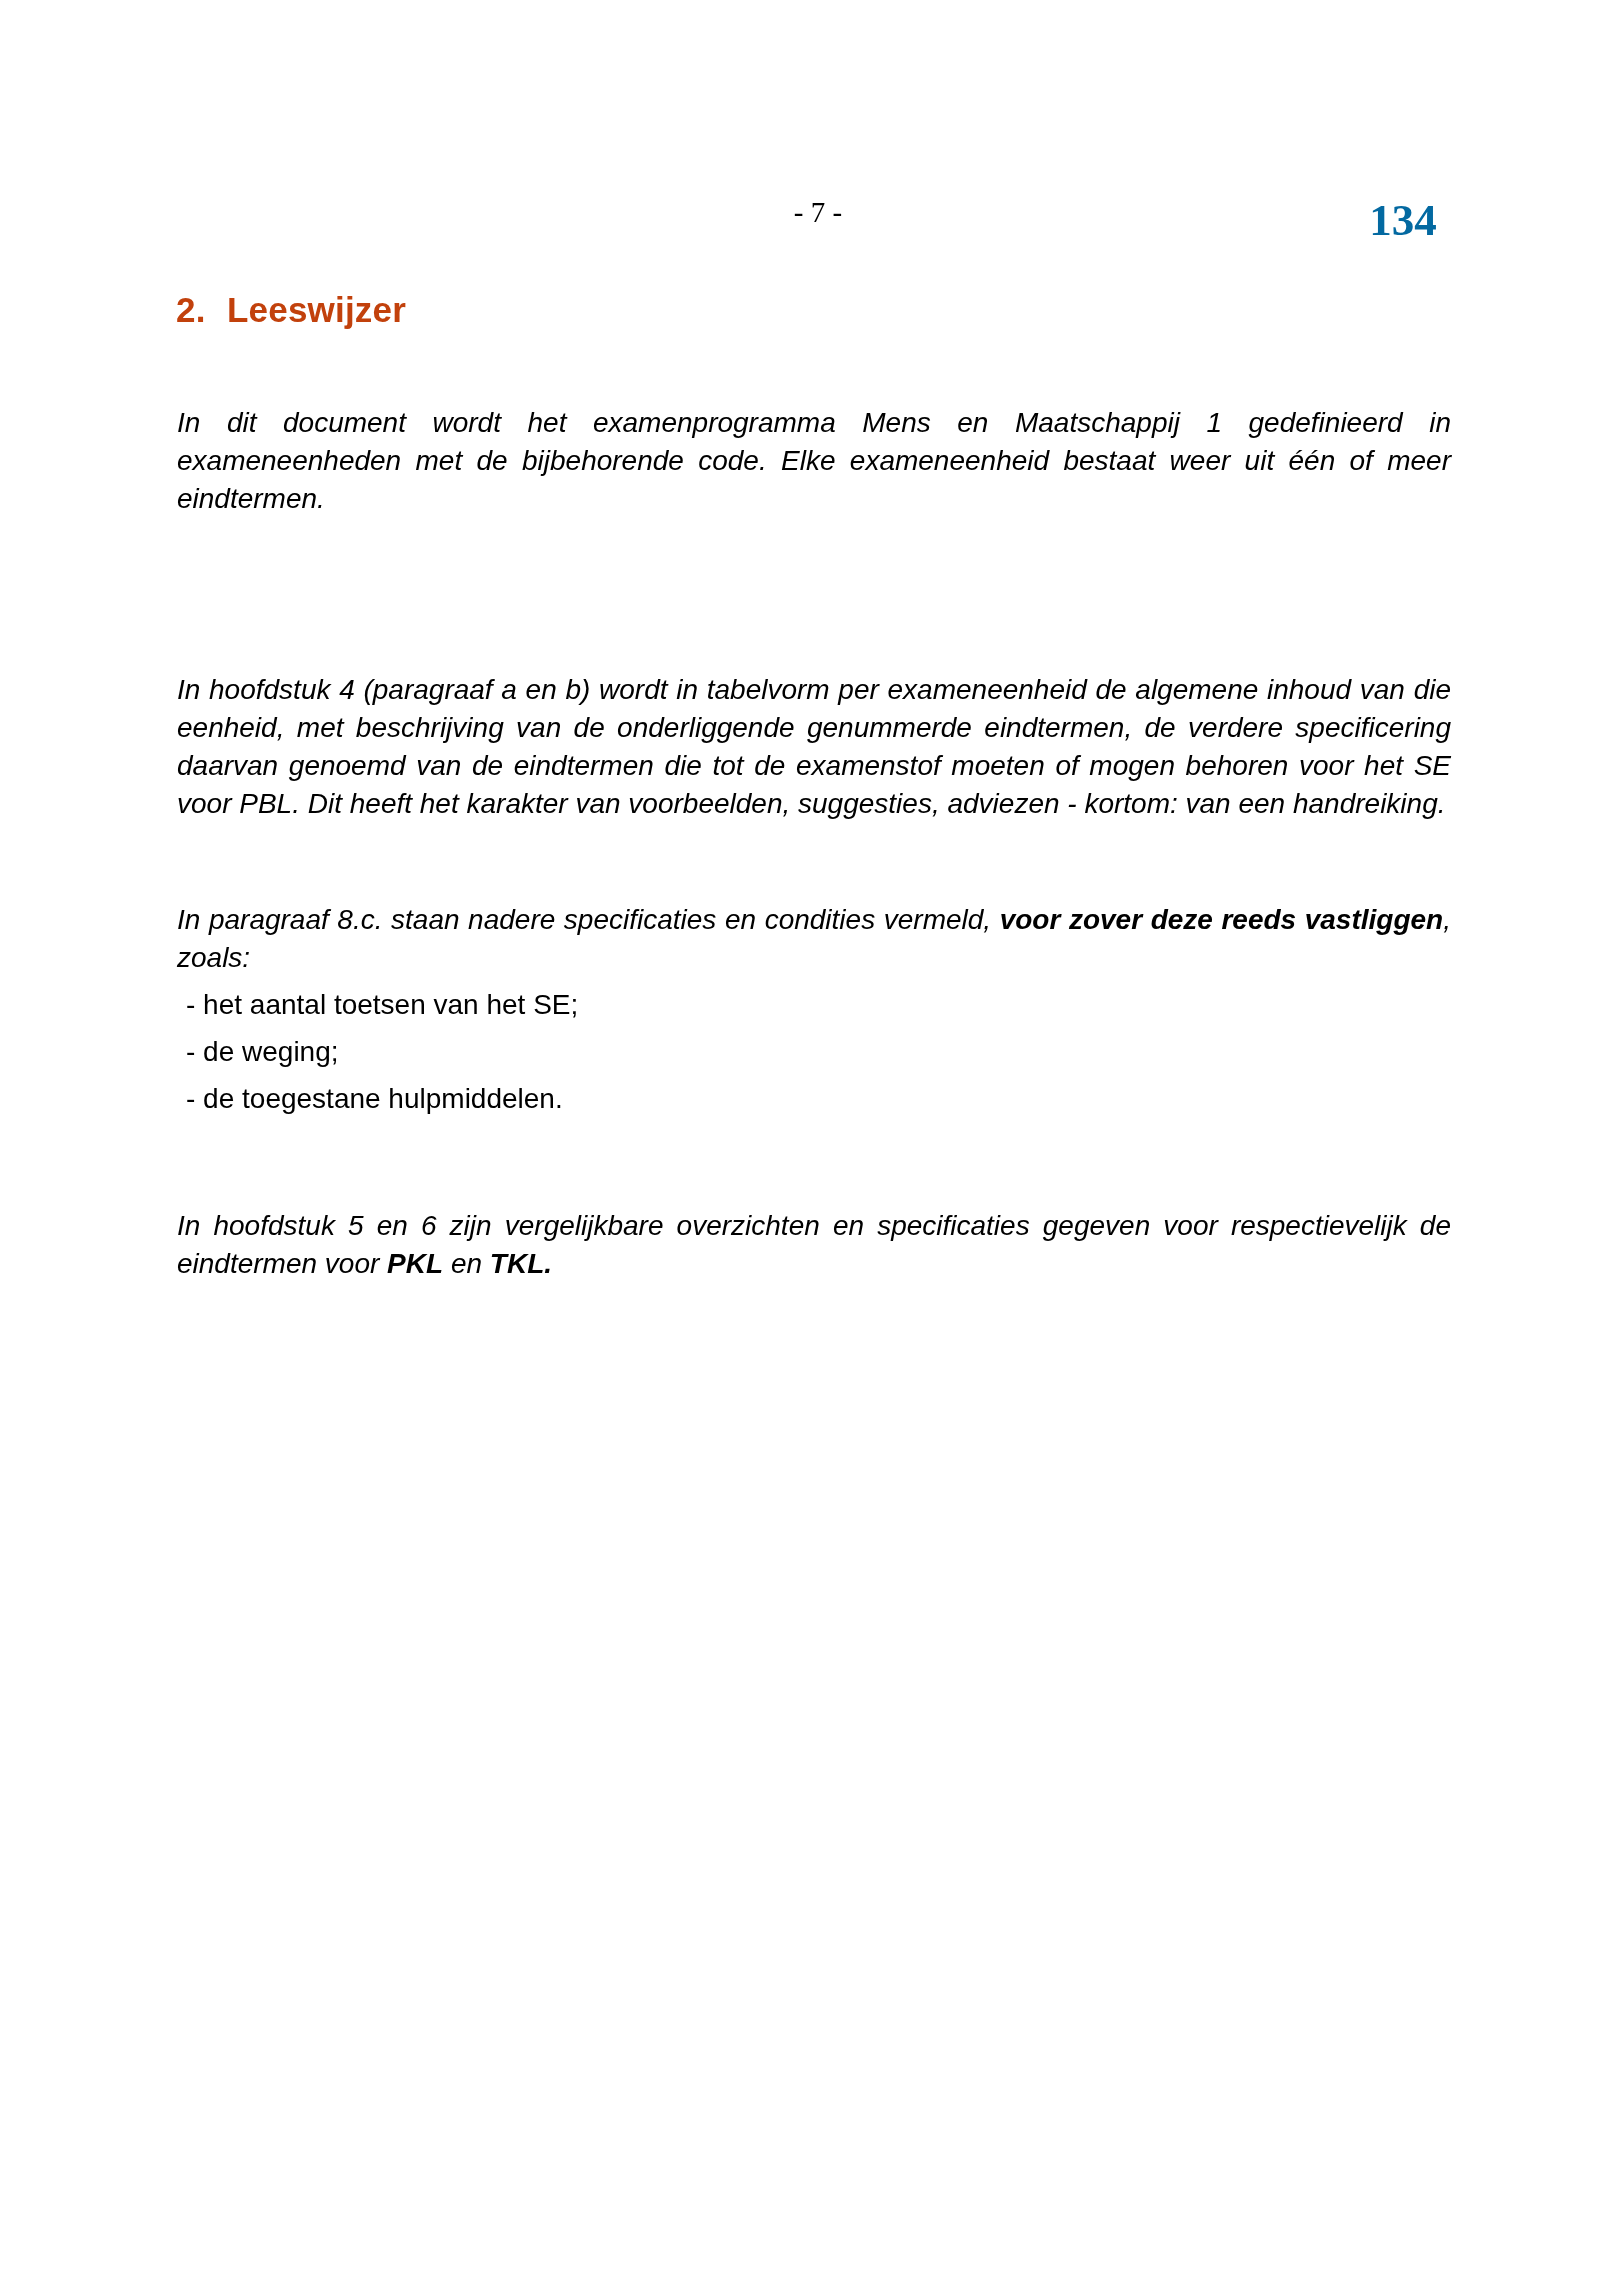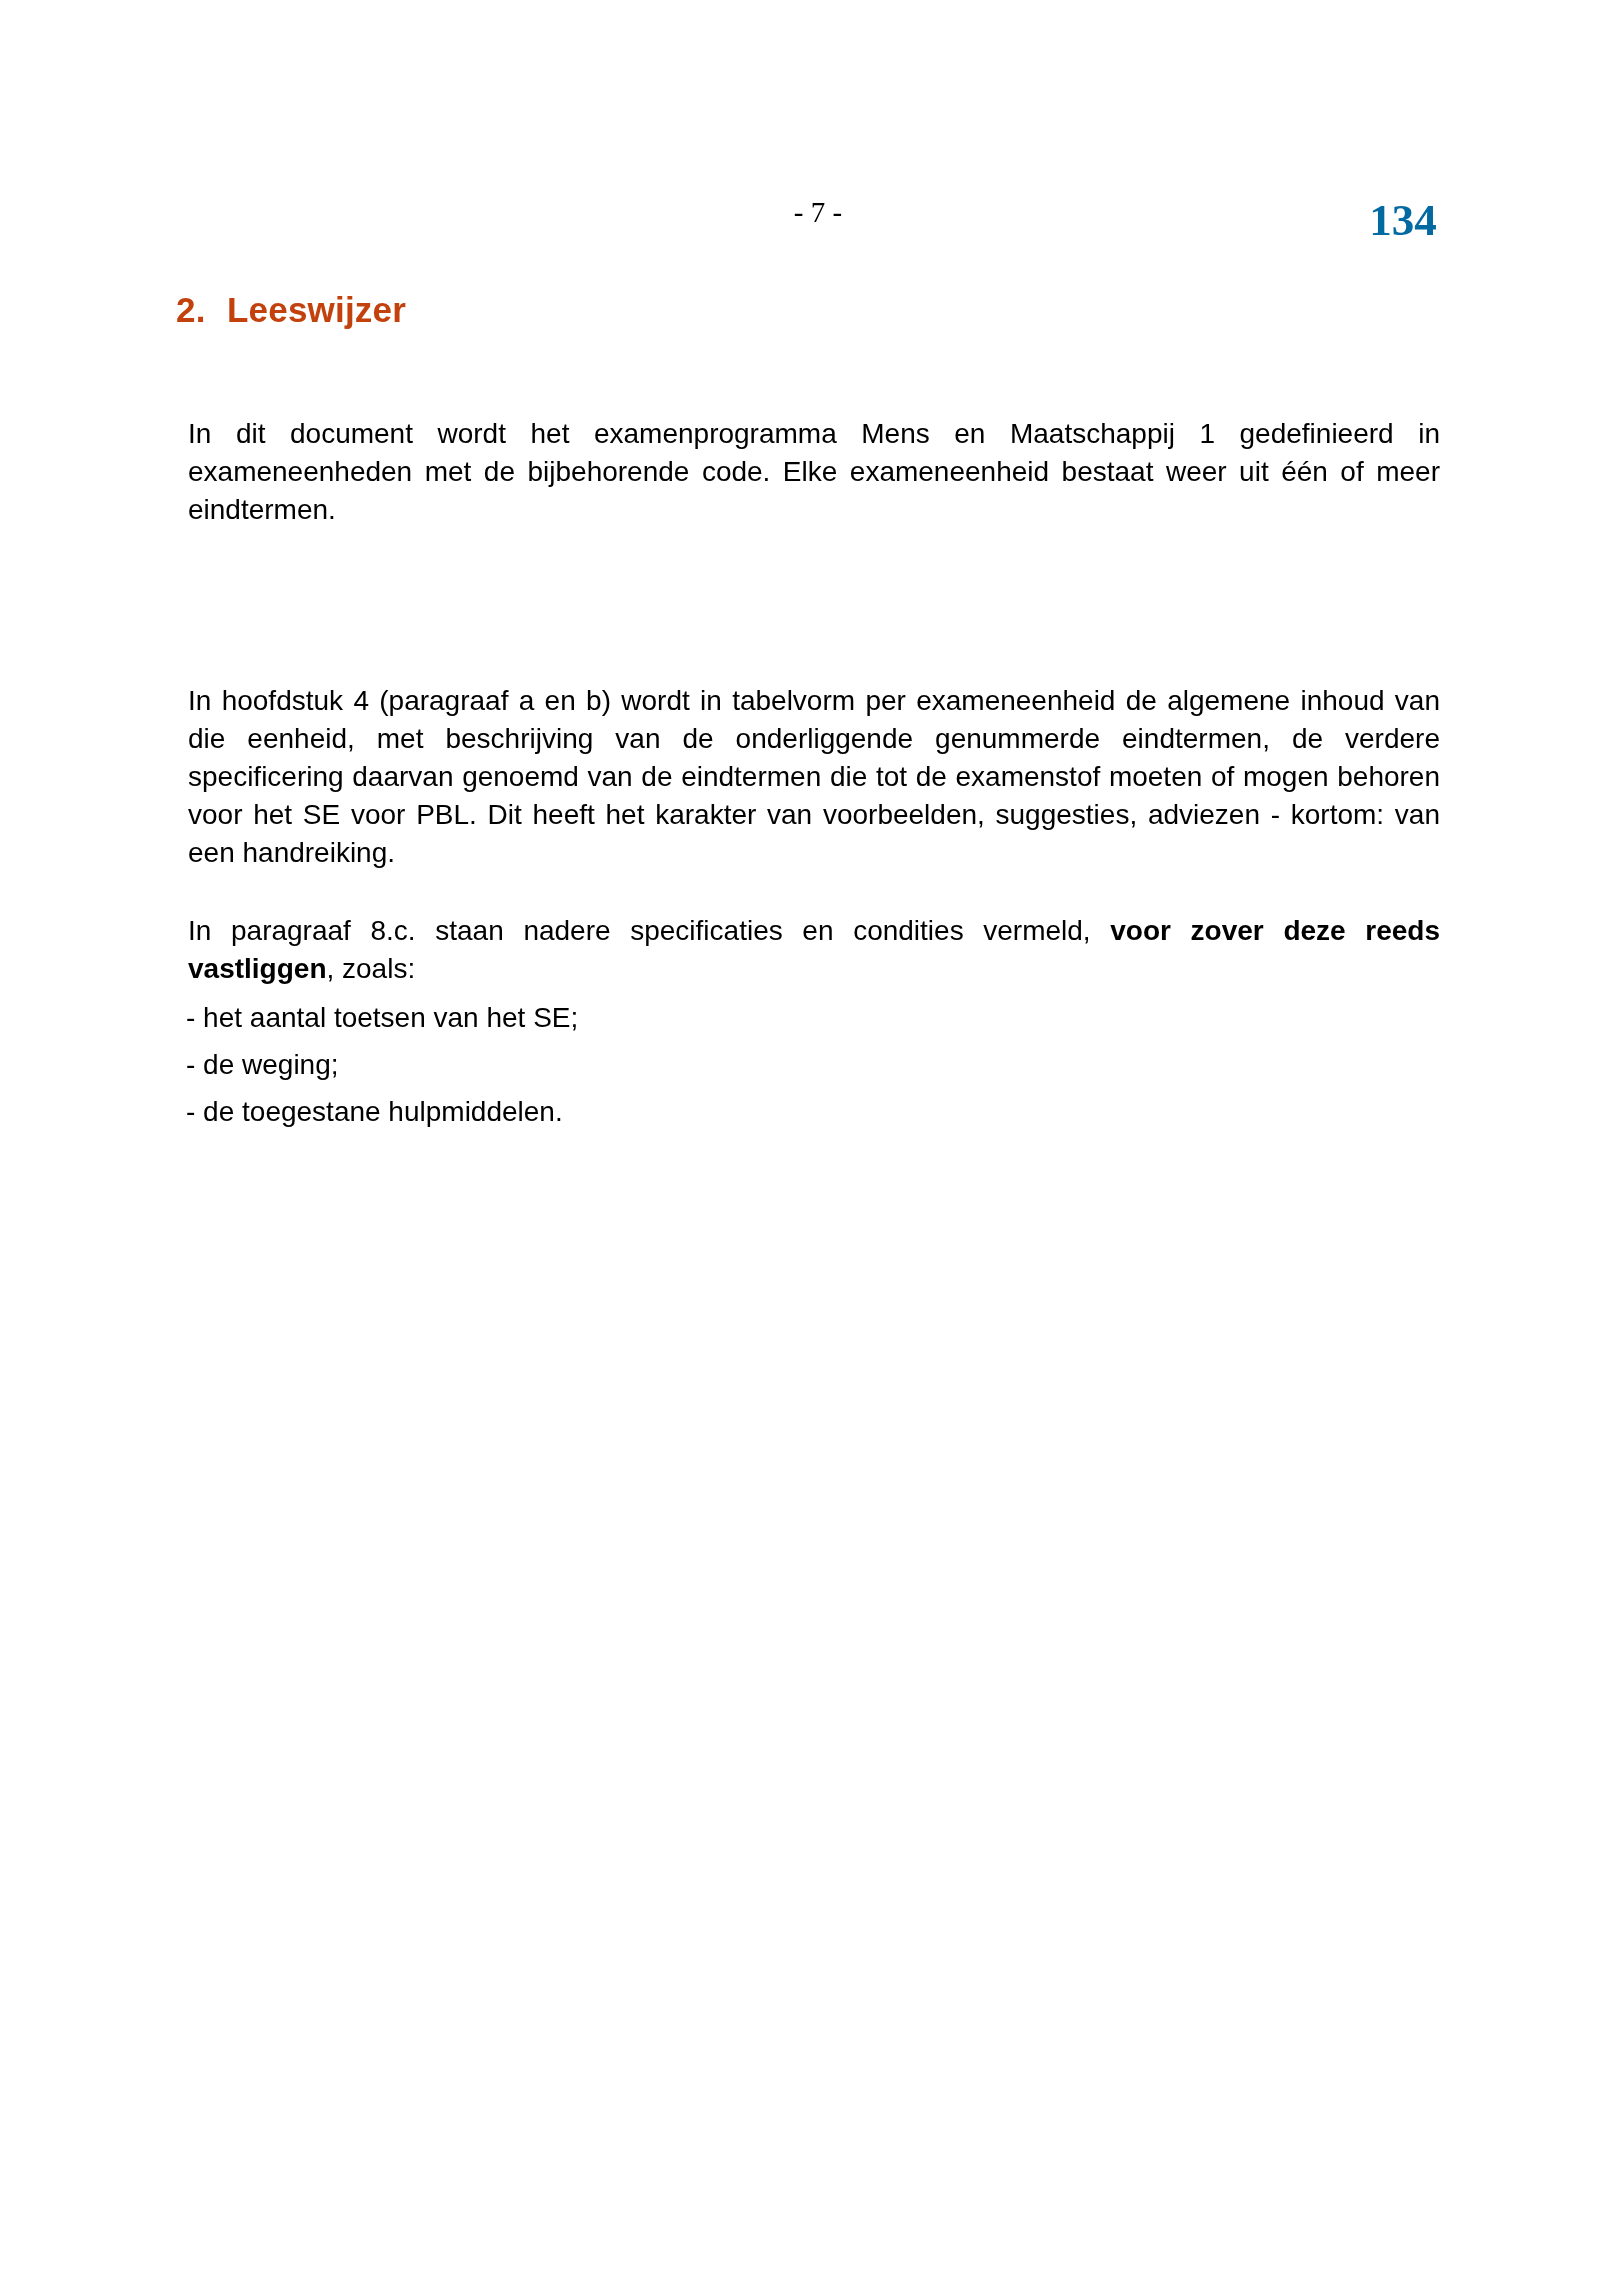--- a/index.html
+++ b/index.html
@@ -54,22 +54,23 @@
     }
     .body-text {
       position: absolute;
       left: 177px;
       width: 1274px;
       font-size: 28px;
       line-height: 38px;
       color: #000;
     }
     .body-text p {
-      margin: 11px;
+      margin: 0;
       text-align: justify;
+      font-style: italic;
     }
     .p1 { top: 404px; }
     .p2 { top: 557px; }
     .p3 { top: 671px; }
     .p4 { top: 901px; }
     .p5 { top: 1207px; }
     .list {
       margin: 0;
       padding: 0;
       list-style: none;
@@ -103,15 +104,18 @@
 
   <div class="body-text p4">
     <p><span>In paragraaf 8.c. staan nadere specificaties en condities vermeld, </span><b>voor zover deze reeds vastliggen</b><span>, zoals:</span></p>
     <ul class="list">
       <li>- het aantal toetsen van het SE;</li>
       <li>- de weging;</li>
       <li>- de toegestane hulpmiddelen.</li>
     </ul>
   </div>
 
+  <div class="body-text p5">
+    <p><span>In hoofdstuk 5 en 6 zijn vergelijkbare overzichten en specificaties gegeven voor respectievelijk de eindtermen voor </span><b>PKL</b><span> en </span><b>TKL.</b></p>
+  </div>
 
 </div>
 
 
 </body></html>

